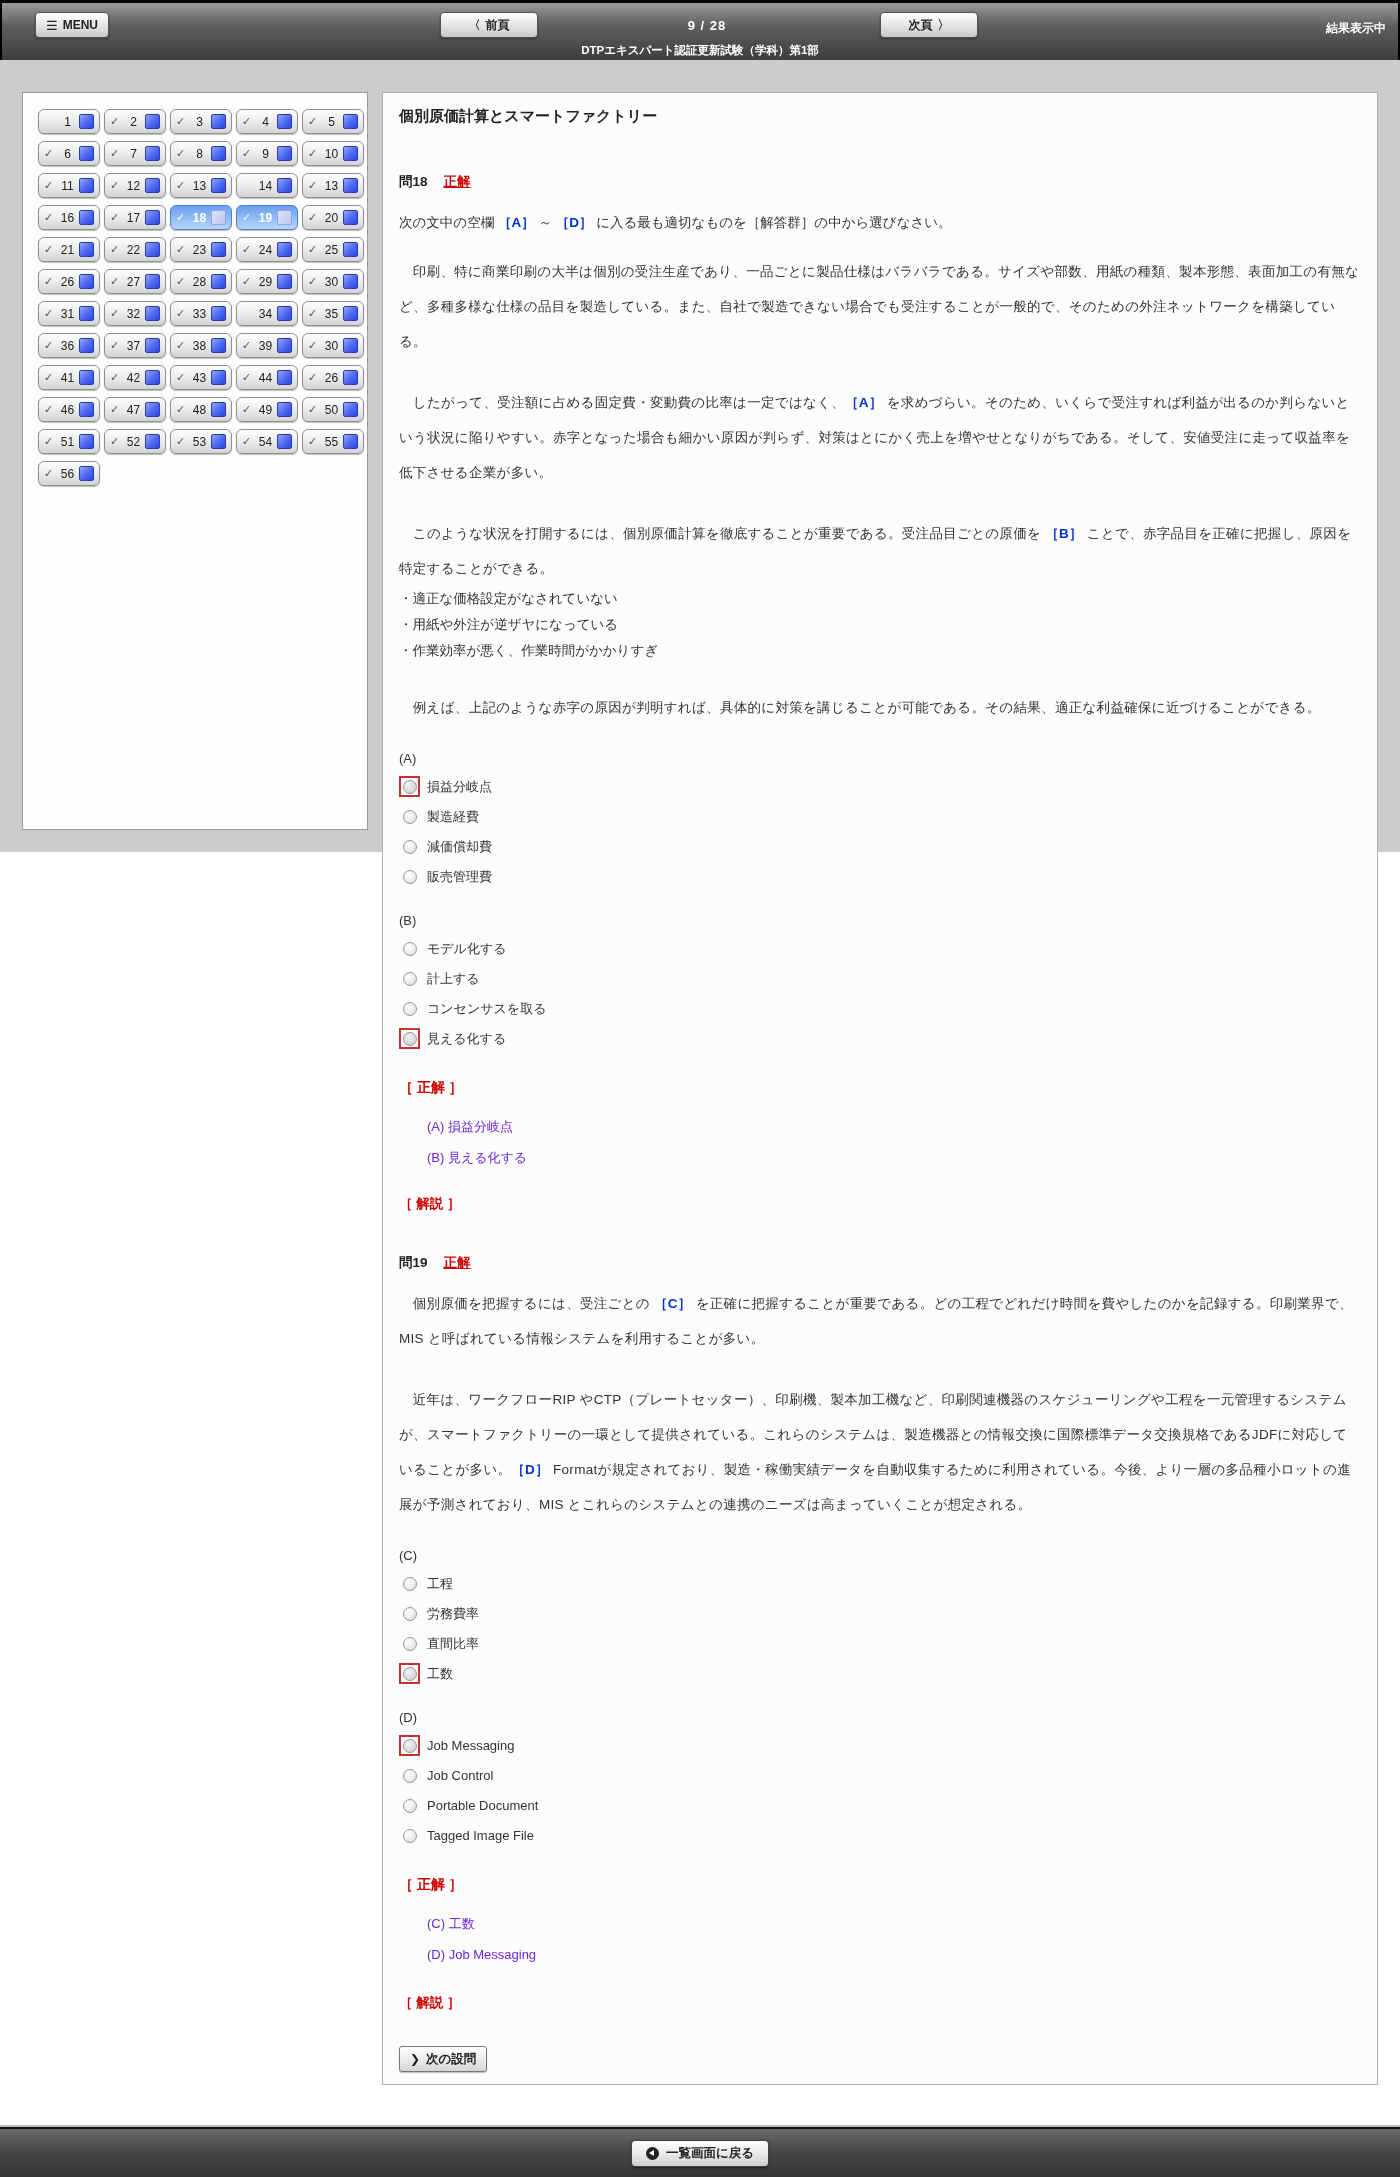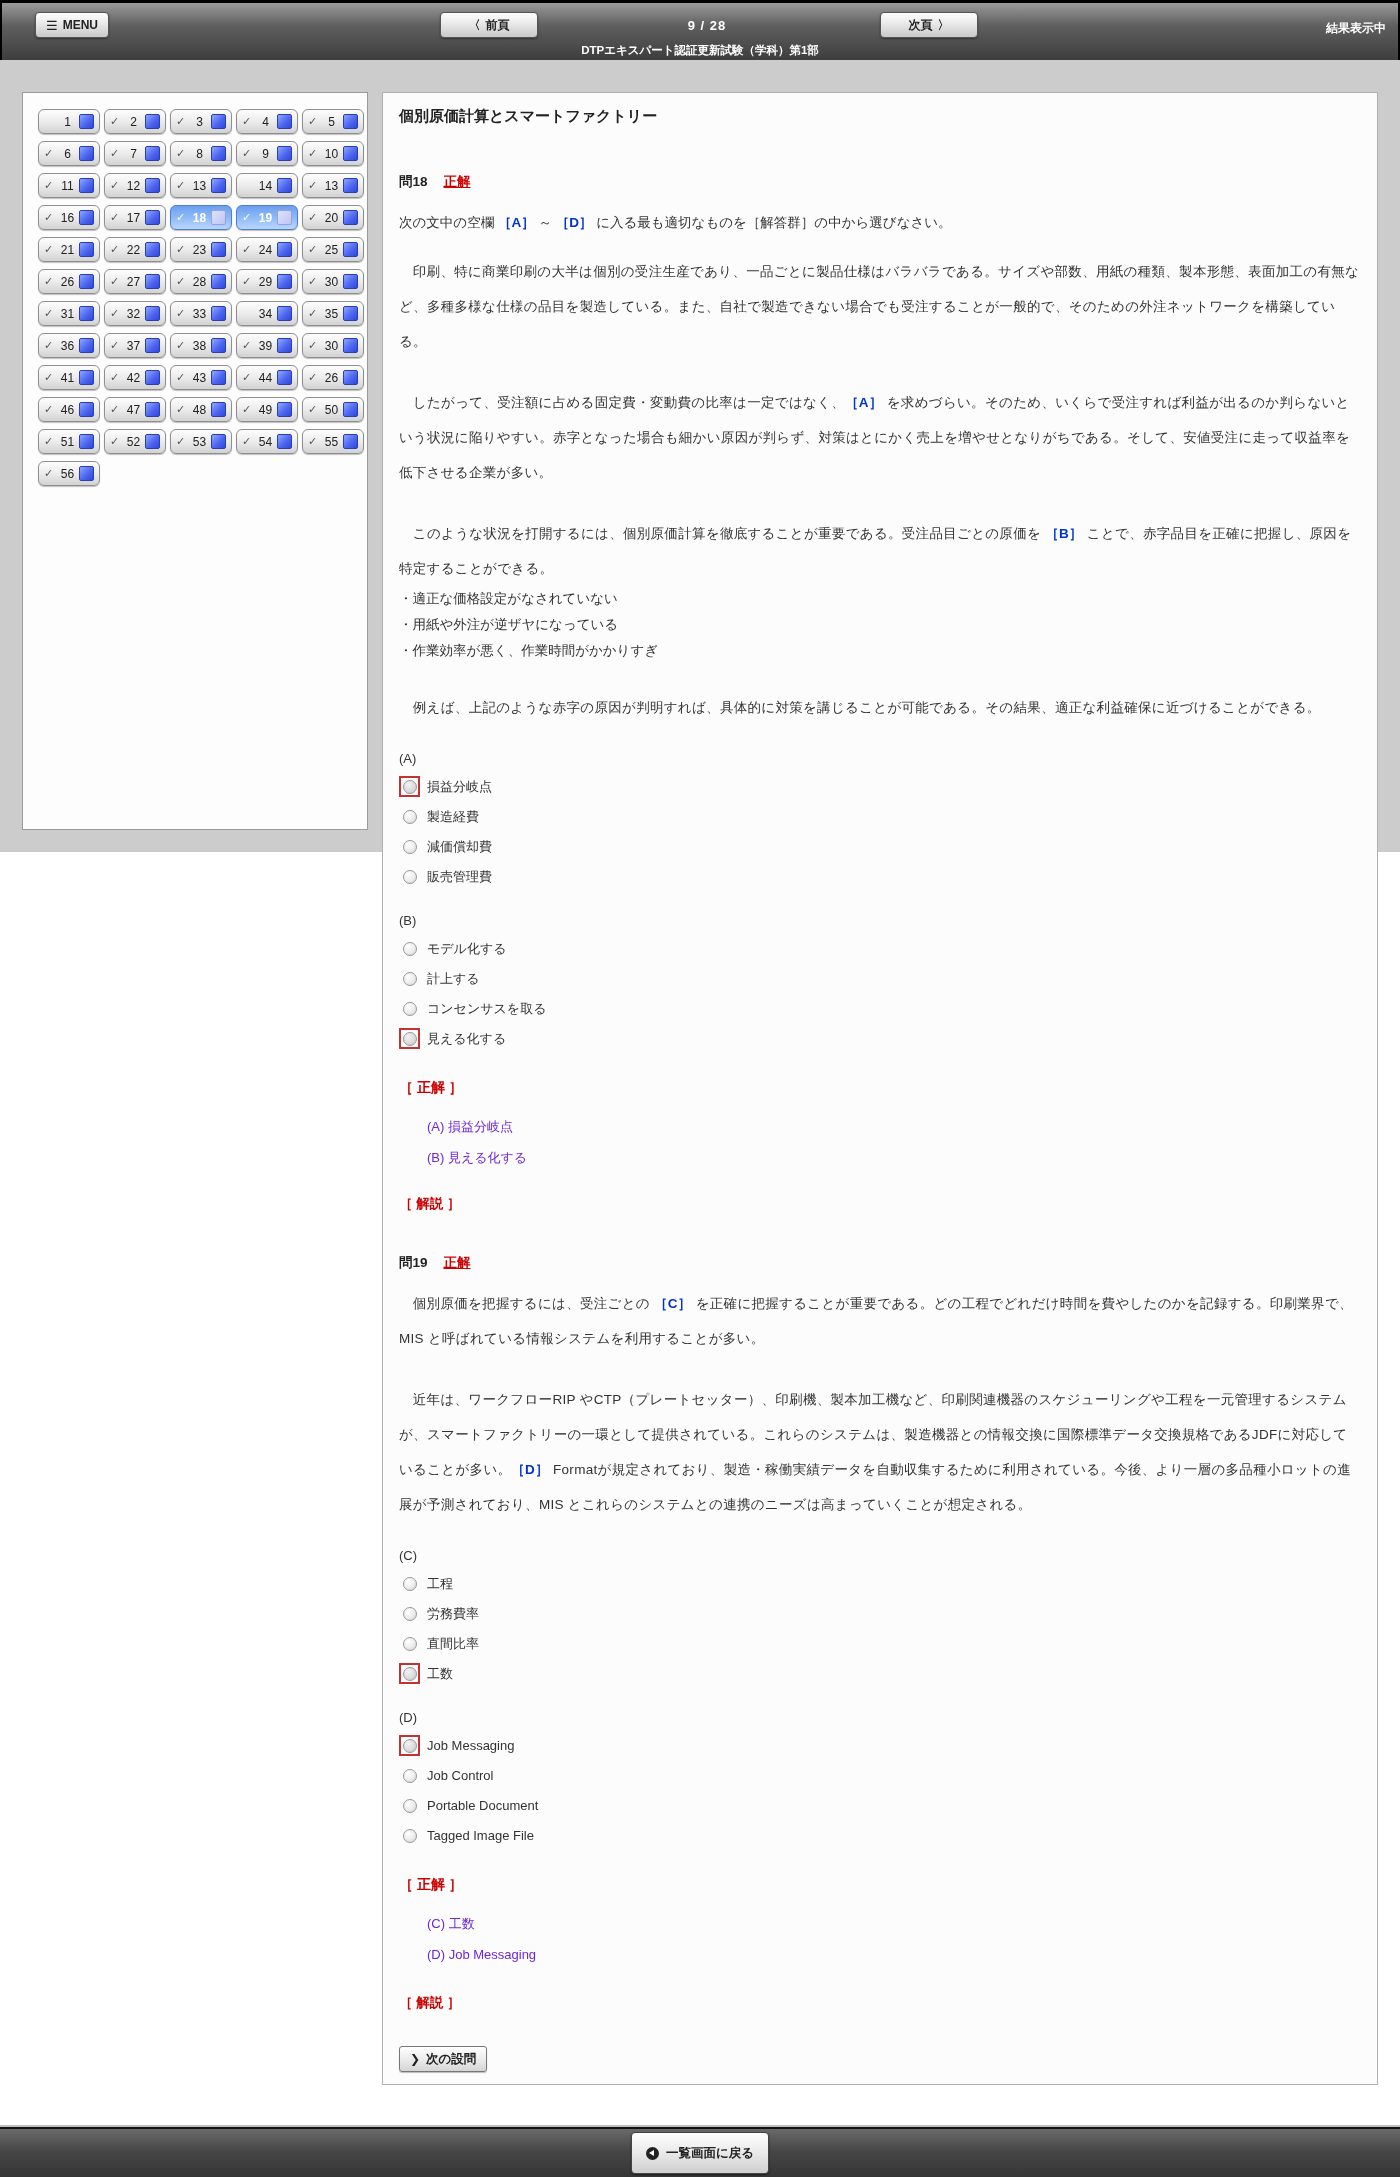--- a/index.html
+++ b/index.html
@@ -134,21 +134,21 @@
   .foot-strip{
     position:absolute;left:0;right:0;bottom:50px;height:2px;background:#bdbdbd;z-index:3;
   }
   .footer{
     position:absolute;left:0;right:0;bottom:0;height:50px;
     background:linear-gradient(180deg,#6a6a6a 0%,#474747 45%,#353535 100%);
     border-top:2px solid #111;box-sizing:border-box;z-index:4;
     display:flex;align-items:center;justify-content:center;
   }
   .back-btn{
-    display:inline-flex;align-items:center;gap:7px;height:42px;padding:4px 14px;
+    display:inline-flex;align-items:center;gap:7px;height:27px;padding:4px 14px;
     background:linear-gradient(180deg,#ffffff 0%,#e9e9e9 50%,#cfcfcf 100%);
     border:1px solid #444;border-radius:4px;font-size:12.5px;font-weight:bold;color:#222;
     cursor:pointer;font-family:Liberation Mono, monospace;box-shadow:0 1px 2px rgba(0,0,0,.5);
   }
   .back-icon{
     width:13px;height:13px;border-radius:50%;background:#222;position:relative;flex:0 0 13px;
   }
   .back-icon::before{
     content:"";position:absolute;left:3px;top:3.5px;
     border-top:3px solid transparent;border-bottom:3px solid transparent;

